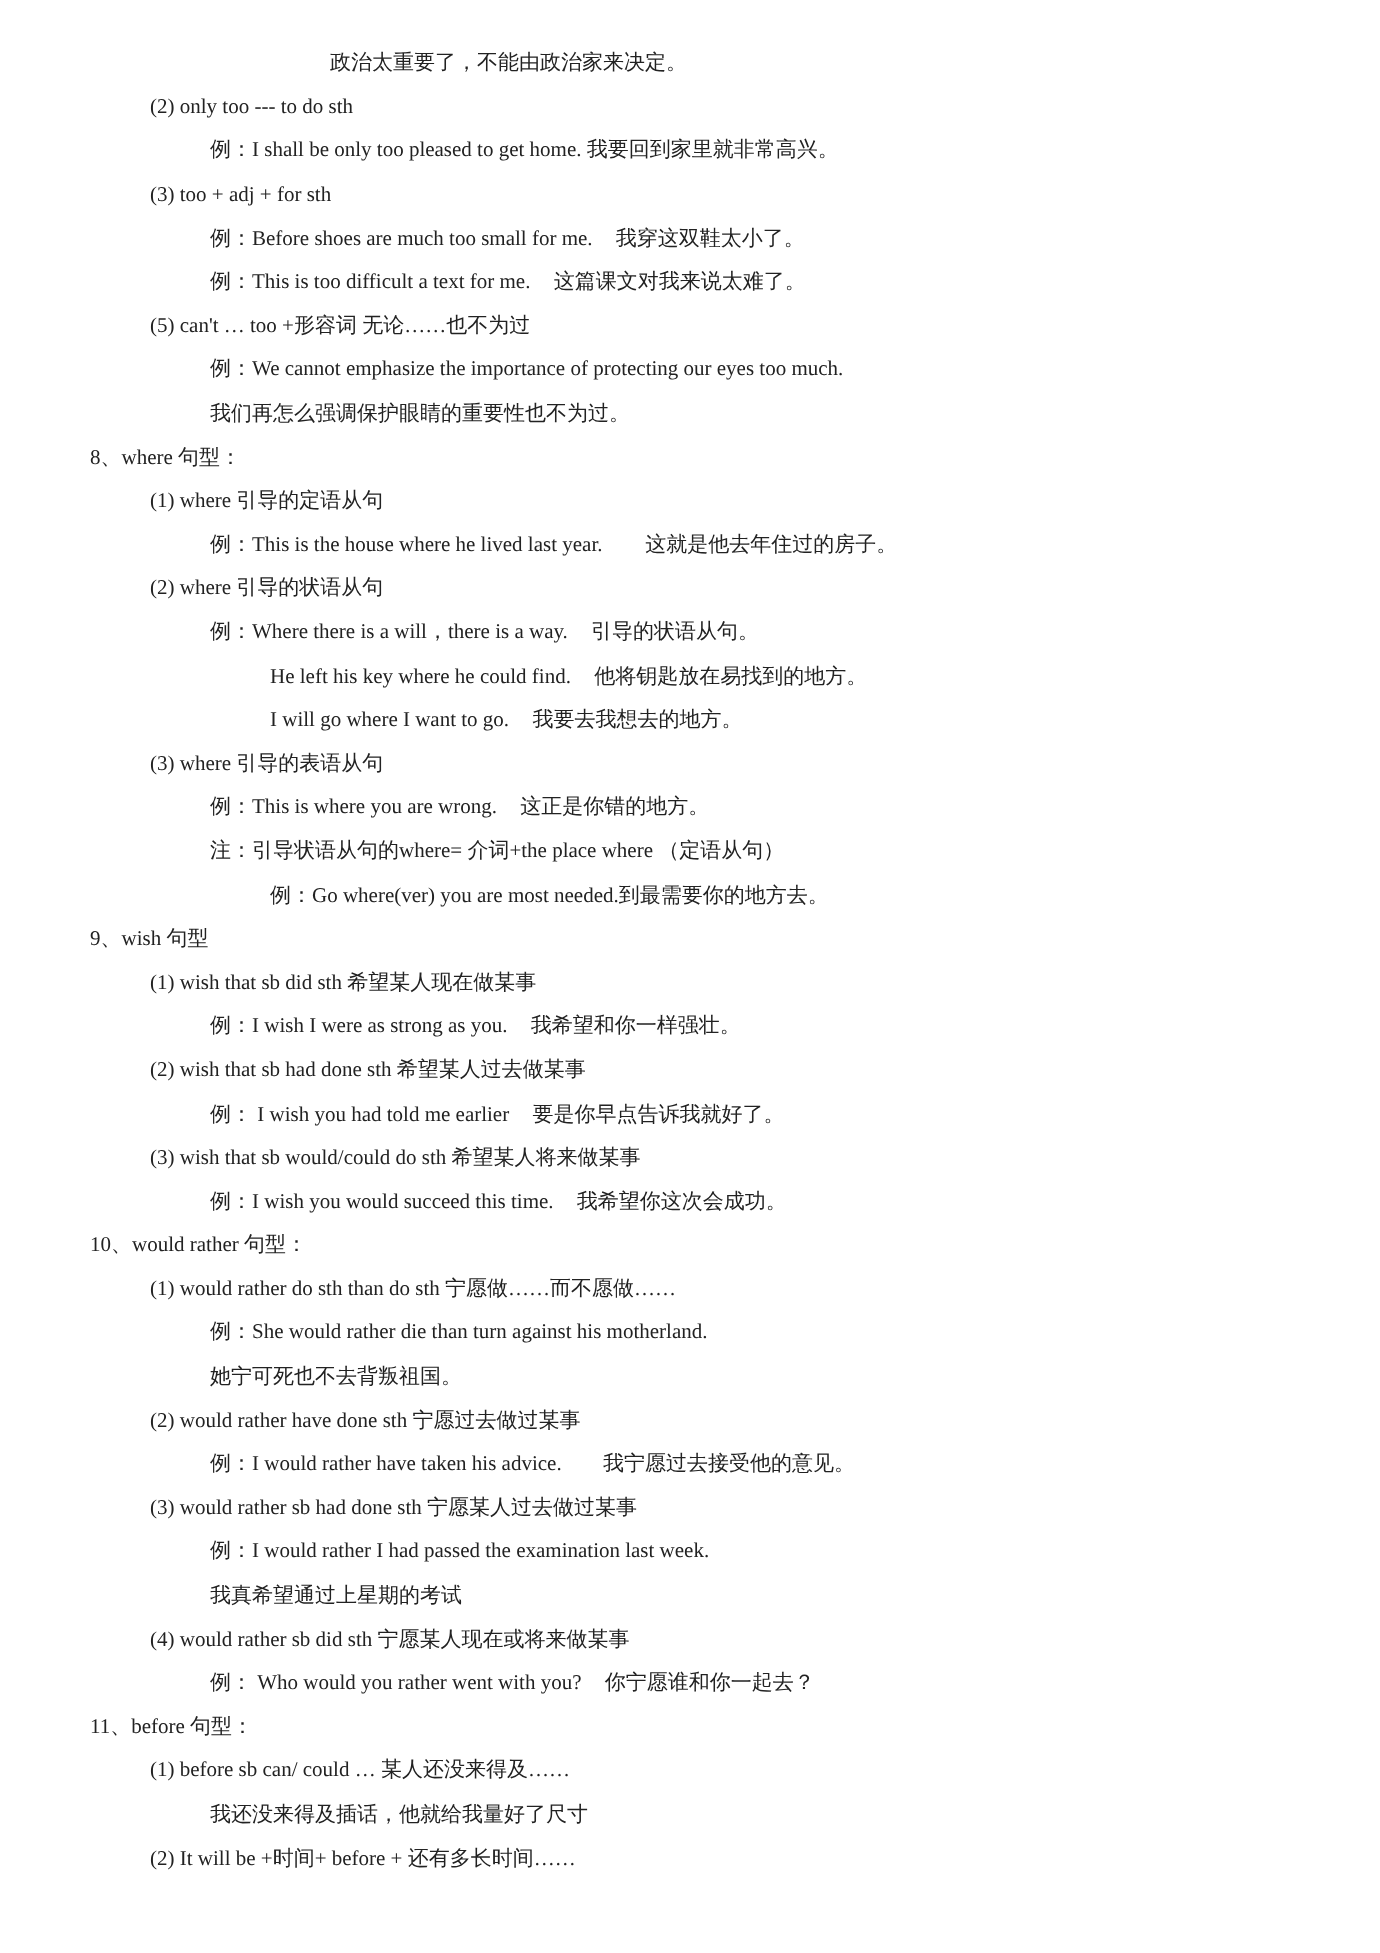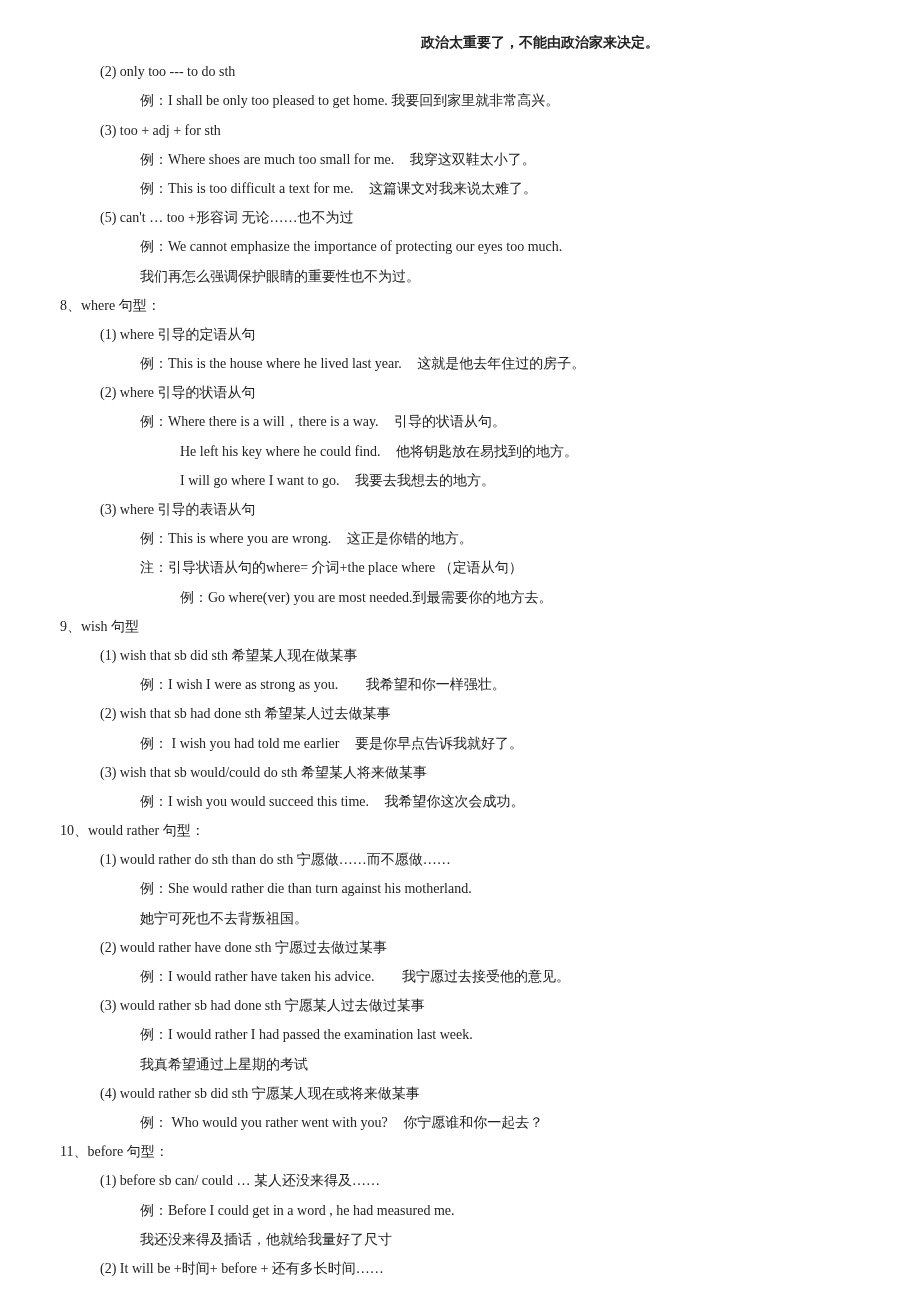--- a/index.html
+++ b/index.html
@@ -23,23 +23,22 @@
     .indent1 {
       margin-left: 40px;
     }
     .indent2 {
       margin-left: 80px;
     }
     .indent3 {
       margin-left: 120px;
     }
     .center-text {
-      text-align: center;
+      text-align: left;
       margin-left: 160px;
-      font-weight: bold;
     }
   </style>
 </head>
 <body>
 
 <div>
 
   <div class="center-text" style="margin-bottom:4px;">
     <span>政治太重要了，不能由政治家来决定。</span>
   </div>
@@ -49,21 +48,21 @@
   </div>
   <div class="section indent2">
     <span>例：I shall be only too pleased to get home.</span>
     <span style="margin-left:0;">我要回到家里就非常高兴。</span>
   </div>
 
   <div class="section indent1">
     <span>(3) too + adj + for sth</span>
   </div>
   <div class="section indent2">
-    <span>例：Where shoes are much too small for me.</span>
+    <span>例：Before shoes are much too small for me.</span>
     <span style="margin-left:12px;">我穿这双鞋太小了。</span>
   </div>
 
   <div class="section indent2">
     <span>例：This is too difficult a text for me.</span>
     <span style="margin-left:12px;">这篇课文对我来说太难了。</span>
   </div>
 
   <div class="section indent1">
     <span>(5)  can't … too +形容词        无论……也不为过</span>
@@ -77,21 +76,21 @@
 
   <div class="section" style="margin-top:4px;">
     <span>8、where  句型：</span>
   </div>
 
   <div class="section indent1">
     <span>(1) where  引导的定语从句</span>
   </div>
   <div class="section indent2">
     <span>例：This is the house where he lived last year.</span>
-    <span style="margin-left:12px;font-family:Liberation Serif, serif;">这就是他去年住过的房子。</span>
+    <span style="margin-left:25px;font-family:Liberation Serif, serif;">这就是他去年住过的房子。</span>
   </div>
 
   <div class="section indent1">
     <span>(2) where  引导的状语从句</span>
   </div>
   <div class="section indent2">
     <span>例：Where there is a will，there is a way.</span>
     <span style="margin-left:12px;">引导的状语从句。</span>
   </div>
   <div class="section indent3">
@@ -119,21 +118,21 @@
 
   <div class="section" style="margin-top:4px;">
     <span>9、wish 句型</span>
   </div>
 
   <div class="section indent1">
     <span>(1) wish that sb did sth  希望某人现在做某事</span>
   </div>
   <div class="section indent2">
     <span>例：I wish I were as strong as you.</span>
-    <span style="margin-left:24px;">我希望和你一样强壮。</span>
+    <span style="margin-left:12px;">我希望和你一样强壮。</span>
   </div>
 
   <div class="section indent1">
     <span>(2) wish that sb had done sth  希望某人过去做某事</span>
   </div>
   <div class="section indent2">
     <span>例：  I wish you had told me earlier</span>
     <span style="margin-left:12px;">要是你早点告诉我就好了。</span>
   </div>
 
@@ -186,23 +185,20 @@
   </div>
 
   <div class="section" style="margin-top:4px;">
     <span>11、before  句型：</span>
   </div>
 
   <div class="section indent1">
     <span>(1) before sb can/ could …  某人还没来得及……</span>
   </div>
   <div class="section indent2">
-    <span>例：Before I could get in a word , he had measured me.</span>
-  </div>
-  <div class="section indent2">
     <span>我还没来得及插话，他就给我量好了尺寸</span>
   </div>
 
   <div class="section indent1">
     <span>(2) It will be +时间+ before + 还有多长时间……</span>
   </div>
 
 </div>
 
 </body></html>

